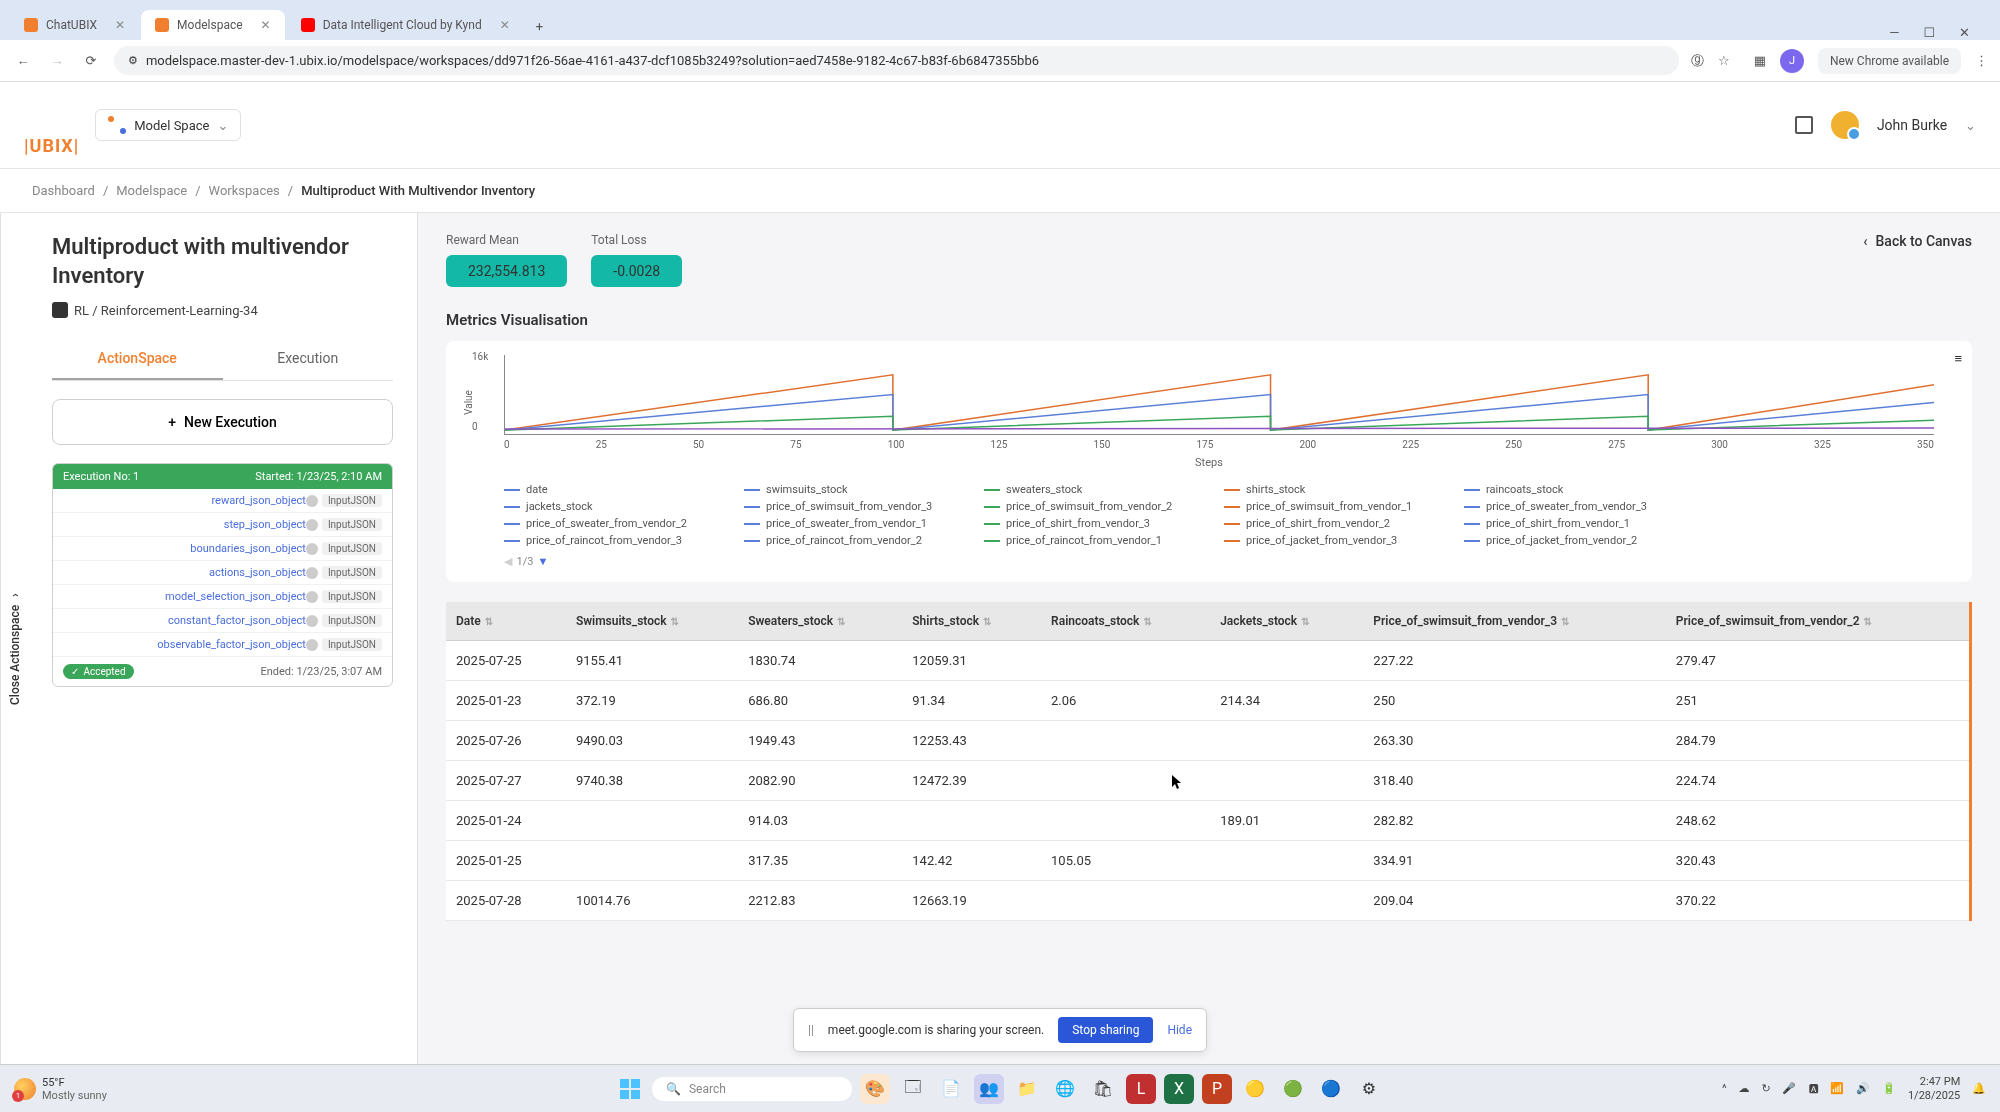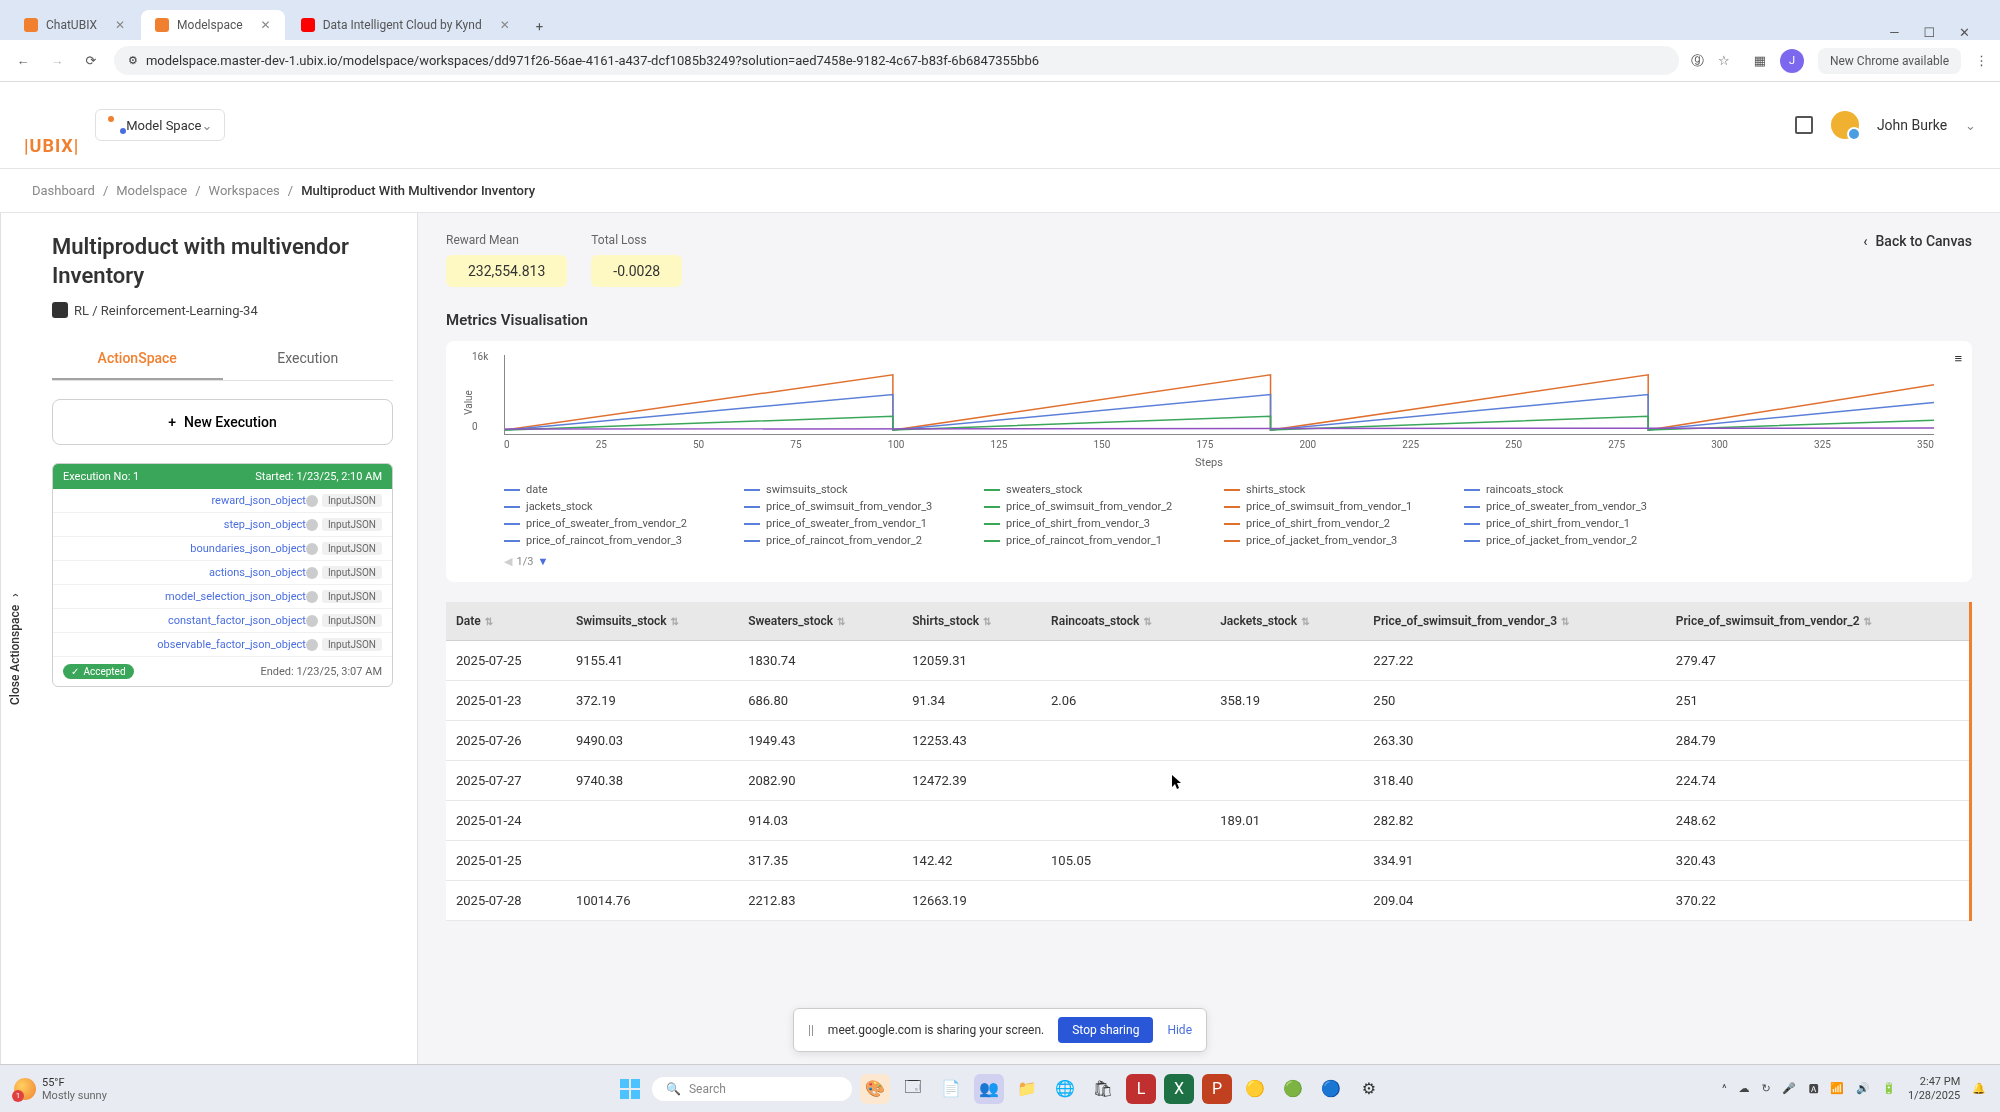--- a/index.html
+++ b/index.html
@@ -18,21 +18,21 @@
 .url-bar { display: flex; align-items: center; padding: 6px 12px; gap: 12px; background: #fff; border-bottom: 1px solid #ddd; }
 .nav-btn { width: 22px; height: 22px; display: flex; align-items: center; justify-content: center; color: #555; cursor: pointer; }
 .url-input { flex: 1; background: #f1f3f4; border-radius: 16px; padding: 7px 14px; font-size: 13px; color: #333; display: flex; align-items: center; gap: 8px; }
 .url-actions { display: flex; gap: 14px; align-items: center; color: #555; }
 .chrome-avatar { width: 24px; height: 24px; border-radius: 50%; background: #7b68ee; color: #fff; display: flex; align-items: center; justify-content: center; font-size: 11px; }
 .chrome-btn { background: #f1f3f4; padding: 6px 12px; border-radius: 8px; font-size: 12px; }
 
 
 .app-header { display: flex; align-items: center; padding: 12px 24px; background: #fff; border-bottom: 1px solid #e5e5e5; gap: 16px; }
 .logo { color: #f08030; font-weight: 700; font-size: 18px; letter-spacing: 1px; margin-top: 41px; }
-.model-space { display: flex; align-items: center; padding: 6px 12px; border: 1px solid #e0e0e0; border-radius: 6px; cursor: pointer; }
+.model-space { display: flex; align-items: center; gap: 8px; padding: 6px 12px; border: 1px solid #e0e0e0; border-radius: 6px; cursor: pointer; }
 .ms-icon { width: 18px; height: 18px; position: relative; }
 .ms-icon::before { content: ''; position: absolute; width: 6px; height: 6px; border-radius: 50%; background: #f08030; top: 0; left: 0; }
 .ms-icon::after { content: ''; position: absolute; width: 6px; height: 6px; border-radius: 50%; background: #4a6ee0; bottom: 0; right: 0; }
 .header-right { margin-left: auto; display: flex; align-items: center; gap: 18px; }
 .expand-icon { width: 18px; height: 18px; border: 2px solid #555; border-radius: 2px; cursor: pointer; }
 .user-avatar { width: 28px; height: 28px; border-radius: 50%; background: #f0b030; display: flex; align-items: center; justify-content: center; position: relative; }
 .user-avatar::after { content: ''; width: 10px; height: 10px; background: #4a9de0; border-radius: 50%; position: absolute; bottom: -2px; right: -2px; border: 2px solid #fff; }
 
 
 .breadcrumb { padding: 14px 32px; background: #fff; border-bottom: 1px solid #e5e5e5; font-size: 13px; color: #888; }
@@ -62,21 +62,21 @@
 .info-icon { width: 12px; height: 12px; border-radius: 50%; background: #ccc; }
 .exec-footer { padding: 7px 10px; font-size: 11px; display: flex; justify-content: space-between; align-items: center; }
 .accepted-badge { background: #3aa659; color: #fff; padding: 2px 8px; border-radius: 10px; font-size: 10px; display: inline-flex; align-items: center; gap: 4px; }
 .accepted-badge::before { content: '✓'; }
 
 
 .content { flex: 1; padding: 20px 28px; overflow: auto; }
 .metrics-row { display: flex; gap: 24px; align-items: flex-start; }
 .metric-box { }
 .metric-label { font-size: 12px; color: #666; margin-bottom: 8px; }
-.metric-val { background: #fef9c3; padding: 8px 22px; border-radius: 6px; font-size: 14px; }
+.metric-val { background: #14b8a6; padding: 8px 22px; border-radius: 6px; font-size: 14px; }
 .back-link { margin-left: auto; display: flex; align-items: center; gap: 8px; font-size: 14px; font-weight: 500; cursor: pointer; }
 
 .section-title { font-size: 15px; font-weight: 600; margin: 24px 0 12px; }
 
 
 .chart-wrap { background: #fff; border-radius: 8px; padding: 14px 18px; position: relative; }
 .chart-area { height: 80px; position: relative; border-bottom: 1px solid #888; border-left: 1px solid #888; margin-left: 40px; margin-right: 20px; }
 .chart-menu { position: absolute; right: 10px; top: 10px; cursor: pointer; }
 .y-label { position: absolute; left: -8px; top: 50%; transform: rotate(-90deg) translateX(15px); font-size: 10px; color: #666; }
 .y-tick { position: absolute; left: 8px; font-size: 10px; color: #666; }
@@ -441,21 +441,21 @@
             <td></td>
             <td>227.22</td>
             <td>279.47</td>
           </tr>
           <tr>
             <td>2025-01-23</td>
             <td>372.19</td>
             <td>686.80</td>
             <td>91.34</td>
             <td>2.06</td>
-            <td>358.19</td>
+            <td>214.34</td>
             <td>250</td>
             <td>251</td>
           </tr>
           <tr>
             <td>2025-07-26</td>
             <td>9490.03</td>
             <td>1949.43</td>
             <td>12253.43</td>
             <td></td>
             <td></td>

